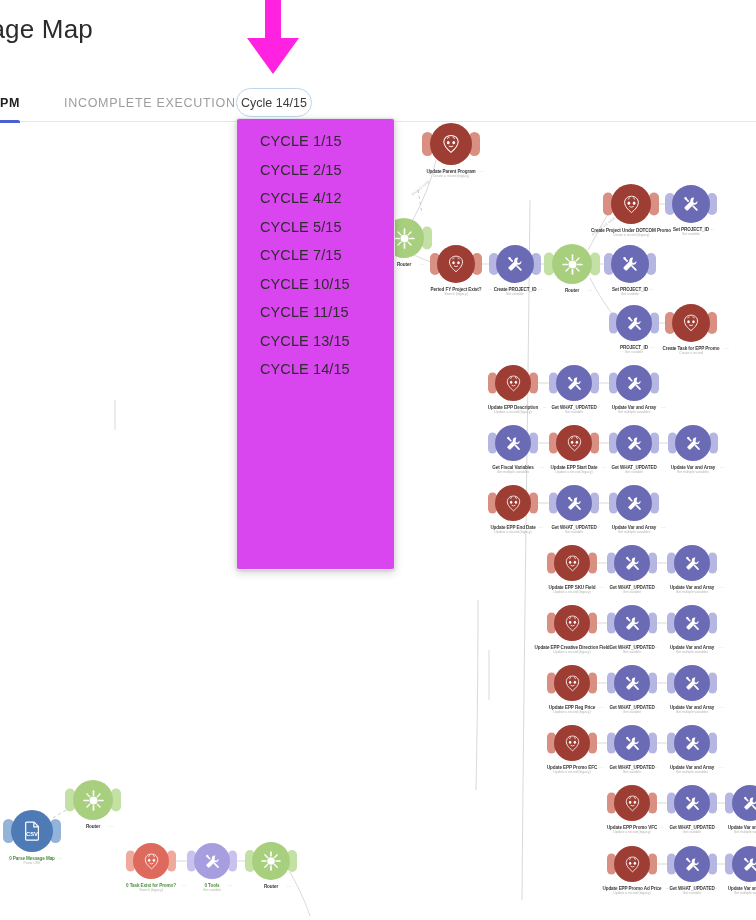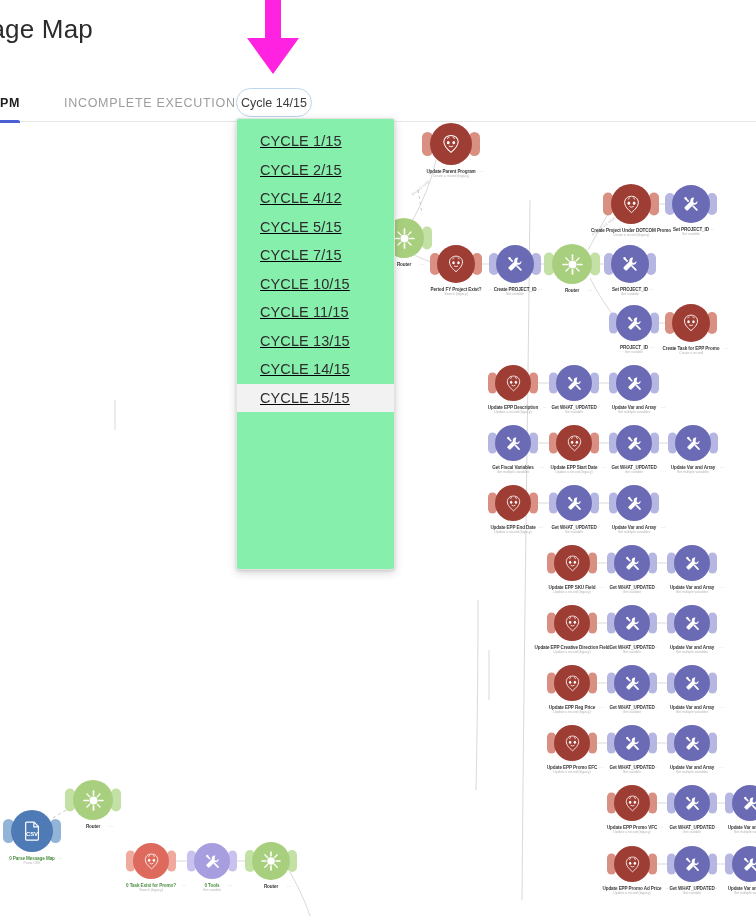--- a/index.html
+++ b/index.html
@@ -47,27 +47,26 @@
     z-index: 40;
   }
 
   
   .pointer-arrow { position: absolute; left: 243px; top: -4px; z-index: 60; }
 
   
   .dropdown {
     position: absolute; left: 236px; top: 118px;
     width: 159px; height: 452px;
-    background: #86efac;
+    background: #d946ef;
     border: 1px solid #e3e3e3;
     border-radius: 3px;
     box-shadow: 0 3px 9px rgba(0,0,0,.16), 0 1px 3px rgba(0,0,0,.10);
     padding: 8px 0 10px 0;
     z-index: 50;
-    text-decoration: underline;
   }
   .dd-item {
     height: 28.5px; line-height: 28.5px;
     padding-left: 23px;
     font-size: 14.5px; color: #2d2d2d;
     letter-spacing: .1px; cursor: pointer; white-space: nowrap;
   }
   .dd-item.selected { background: #f2f2f2; }
 
   
@@ -922,21 +921,20 @@
     <div id="dd-list">
         <div class="dd-item"><span>CYCLE 1/15</span></div>
         <div class="dd-item"><span>CYCLE 2/15</span></div>
         <div class="dd-item"><span>CYCLE 4/12</span></div>
         <div class="dd-item"><span>CYCLE 5/15</span></div>
         <div class="dd-item"><span>CYCLE 7/15</span></div>
         <div class="dd-item"><span>CYCLE 10/15</span></div>
         <div class="dd-item"><span>CYCLE 11/15</span></div>
         <div class="dd-item"><span>CYCLE 13/15</span></div>
         <div class="dd-item"><span>CYCLE 14/15</span></div>
-        <div class="dd-item selected"><span>CYCLE 15/15</span></div>
       </div>
   </div>
 
   <div class="pointer-arrow">
     <svg width="60" height="85" viewBox="0 0 60 85">
       <polygon points="22,0 38,0 38,42 56,42 30,78 4,42 22,42" fill="#FF22E0"></polygon>
     </svg>
   </div>
 
 </div>

